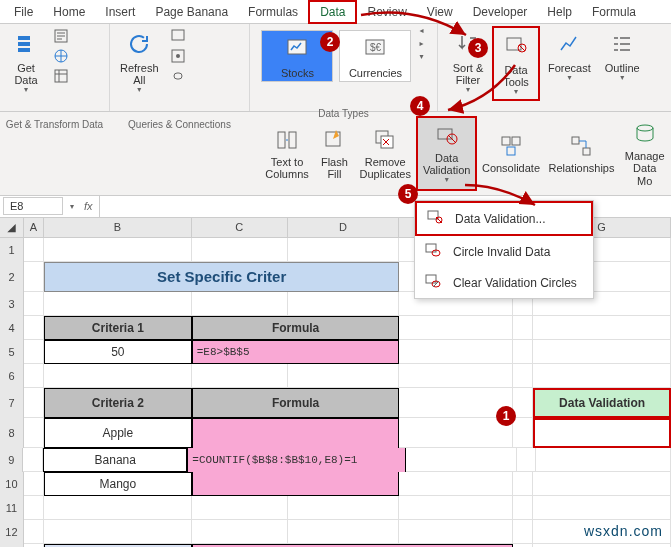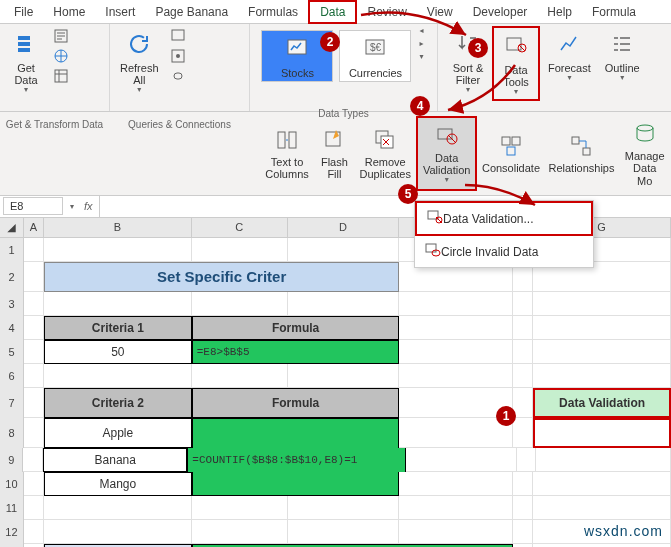--- a/index.html
+++ b/index.html
@@ -35,24 +35,24 @@
 .colC { width: 96px; }
 .colD { width: 112px; }
 .colE { width: 114px; }
 .colF { width: 20px; }
 .colG { width: 138px; }
 .title-cell { background: #c5d9f1; font-weight: bold; font-size: 15px; color: #1f4e79; justify-content: center; border: 1px solid #888; }
 .hdr-cell { background: #bfbfbf; font-weight: bold; justify-content: center; border: 1px solid #000; }
 .hdr-cell.blue { background: #d9e1f2; }
 .hdr-cell.green { background: #c6efce; border: 2px solid #c00; }
 .data-cell { border: 1px solid #000; justify-content: center; background: #fff; }
-.formula-cell { border: 1px solid #000; font-family: 'Courier New', monospace; font-size: 11px; background: #22c55e; padding-left: 4px;}
+.formula-cell { border: 1px solid #000; font-family: 'Courier New', monospace; font-size: 11px; background: #f9a8d4; padding-left: 4px;}
 .e8-sel { border: 2px solid #c00; background: #fff; }
 .dropdown-menu { position: absolute; top: 200px; left: 414px; width: 180px; background: #fff; border: 1px solid #ccc; box-shadow: 2px 2px 6px rgba(0,0,0,0.2); z-index: 20; }
-.menu-item { display: flex; align-items: center; padding: 6px 10px; gap: 0; cursor: pointer; font-size: 12px; }
+.menu-item { display: flex; align-items: center; padding: 6px 10px; gap: 12px; cursor: pointer; font-size: 12px; }
 .menu-item.hl { border: 2px solid #c00; }
 .circ { position: absolute; width: 20px; height: 20px; background: #b30000; border-radius: 50%; color: #fff; display: flex; align-items: center; justify-content: center; font-weight: bold; font-size: 12px; z-index: 30; }
 .arrow-svg { position: absolute; z-index: 25; pointer-events: none; }
 .watermark { position: absolute; right: 8px; bottom: 8px; color: #0c4a6e; font-size: 14px; letter-spacing: 1px; }
 svg.ic { width: 24px; height: 24px; }
 </style>
 </head>
 <body>
 
 <div class="ribbon-tabs">
@@ -452,20 +452,28 @@
           <path d="M9 8l6 6" stroke="#c00"></path>
         </svg></span>
     <span>Data Validation...</span>
   </div>
   <div class="menu-item">
     <span><svg width="16" height="16" viewBox="0 0 16 16">
           <rect x="1" y="2" width="10" height="8" fill="none" stroke="#666"></rect>
           <ellipse cx="11" cy="11" rx="4" ry="3" fill="none" stroke="#c00"></ellipse>
         </svg></span>
     <span>Circle Invalid Data</span>
+  </div>
+  <div class="menu-item">
+    <span><svg width="16" height="16" viewBox="0 0 16 16">
+          <rect x="1" y="2" width="10" height="8" fill="none" stroke="#666"></rect>
+          <ellipse cx="11" cy="11" rx="4" ry="3" fill="none" stroke="#c00"></ellipse>
+          <path d="M8 14l6-6" stroke="#666"></path>
+        </svg></span>
+    <span>Clear Validation Circles</span>
   </div>
 </div>
 
 <div class="circ" style="top:406px;left:496px">1</div>
 <div class="circ" style="top:32px;left:320px">2</div>
 <div class="circ" style="top:38px;left:468px">3</div>
 <div class="circ" style="top:96px;left:410px">4</div>
 <div class="circ" style="top:184px;left:398px">5</div>
 
 <svg class="arrow-svg" style="top:10px;left:356px" width="120" height="40">

